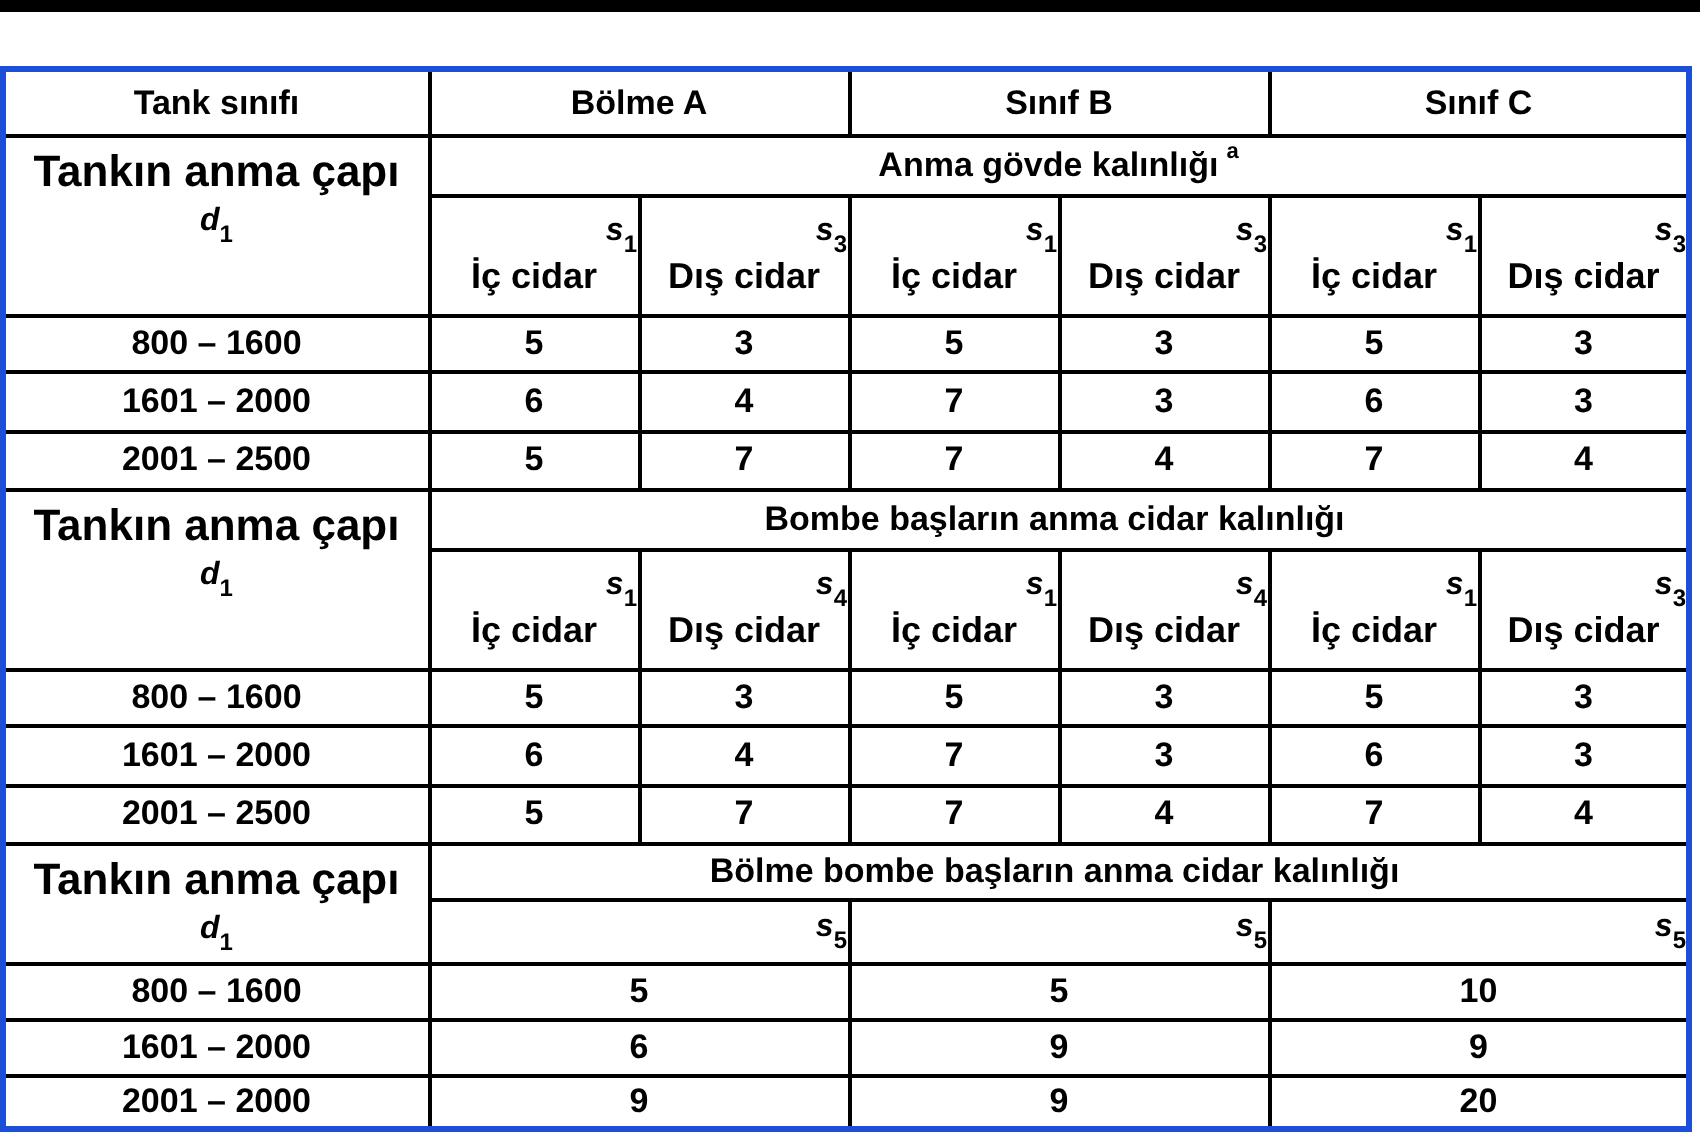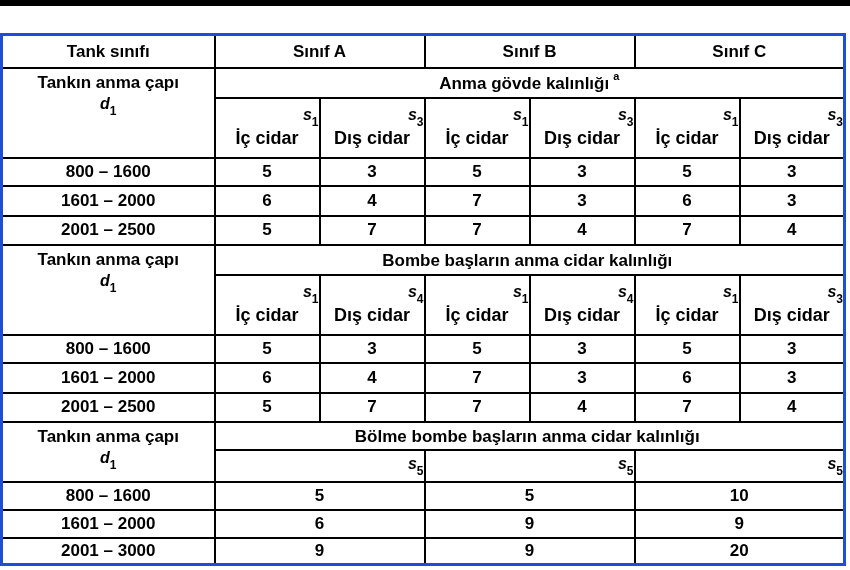--- a/index.html
+++ b/index.html
@@ -35,21 +35,21 @@
   tr.r8  { height:60px; }
   tr.r9  { height:28px; }
   tr.r10 { height:30px; }
   tr.r11 { height:29px; }
   tr.r12 { height:28px; }
   tr.r13 { height:32px;margin-top:12px; }
   tr.r14 { height:28px; }
   tr.r15 { height:28px; }
   tr.r16 { height:27px; }
   td.diam { vertical-align:top; padding-top:3px; }
-  td.diam .l1 { font-size:17px; }
+  td.diam .l1 { font-size:22px; }
   td.diam .l2 { font-size:16px; font-style:italic; }
   td.diam sub, .var sub { font-size:12px; font-style:normal; position:relative; top:2px; }
   .var { font-size:16px; font-style:italic; display:block; line-height:1.15;text-align:right; }
   .sublabel { display:block; font-size:18px; line-height:1.2; }
   td.sec-title { font-size:17px; }
   td.sec-title sup { font-size:11px; position:relative; top:-2px; margin-left:4px; }
   td.subhead { padding:4px 0 3px 0; }
 </style>
 </head>
 <body style="background: rgb(255, 255, 255);">
@@ -63,21 +63,21 @@
       <col class="cv">
       <col class="cv">
       <col class="cv">
       <col class="cv">
       <col class="cv">
   </colgroup>
 
   <tbody>
       <tr class="r1">
     <td>Tank sınıfı</td>
-    <td colspan="2">Sınıf A</td>
+    <td colspan="2">Bölme A</td>
     <td colspan="2">Sınıf B</td>
     <td colspan="2">Sınıf C</td>
   </tr>
 
   <tr class="r2">
     <td rowspan="2" class="diam">
       <span class="l1">Tankın anma çapı</span><br>
       <span class="l2"><i>d</i><sub>1</sub></span>
     </td>
     <td colspan="6" class="sec-title">
@@ -233,19 +233,19 @@
     <td colspan="2">5</td>
     <td colspan="2">10</td>
   </tr>
   <tr class="r15">
     <td>1601 – 2000</td>
     <td colspan="2">6</td>
     <td colspan="2">9</td>
     <td colspan="2">9</td>
   </tr>
   <tr class="r16">
-    <td>2001 – 3000</td>
+    <td>2001 – 2000</td>
     <td colspan="2">9</td>
     <td colspan="2">9</td>
     <td colspan="2">20</td>
   </tr>
 </tbody>
   </table>
 
 </body></html>

